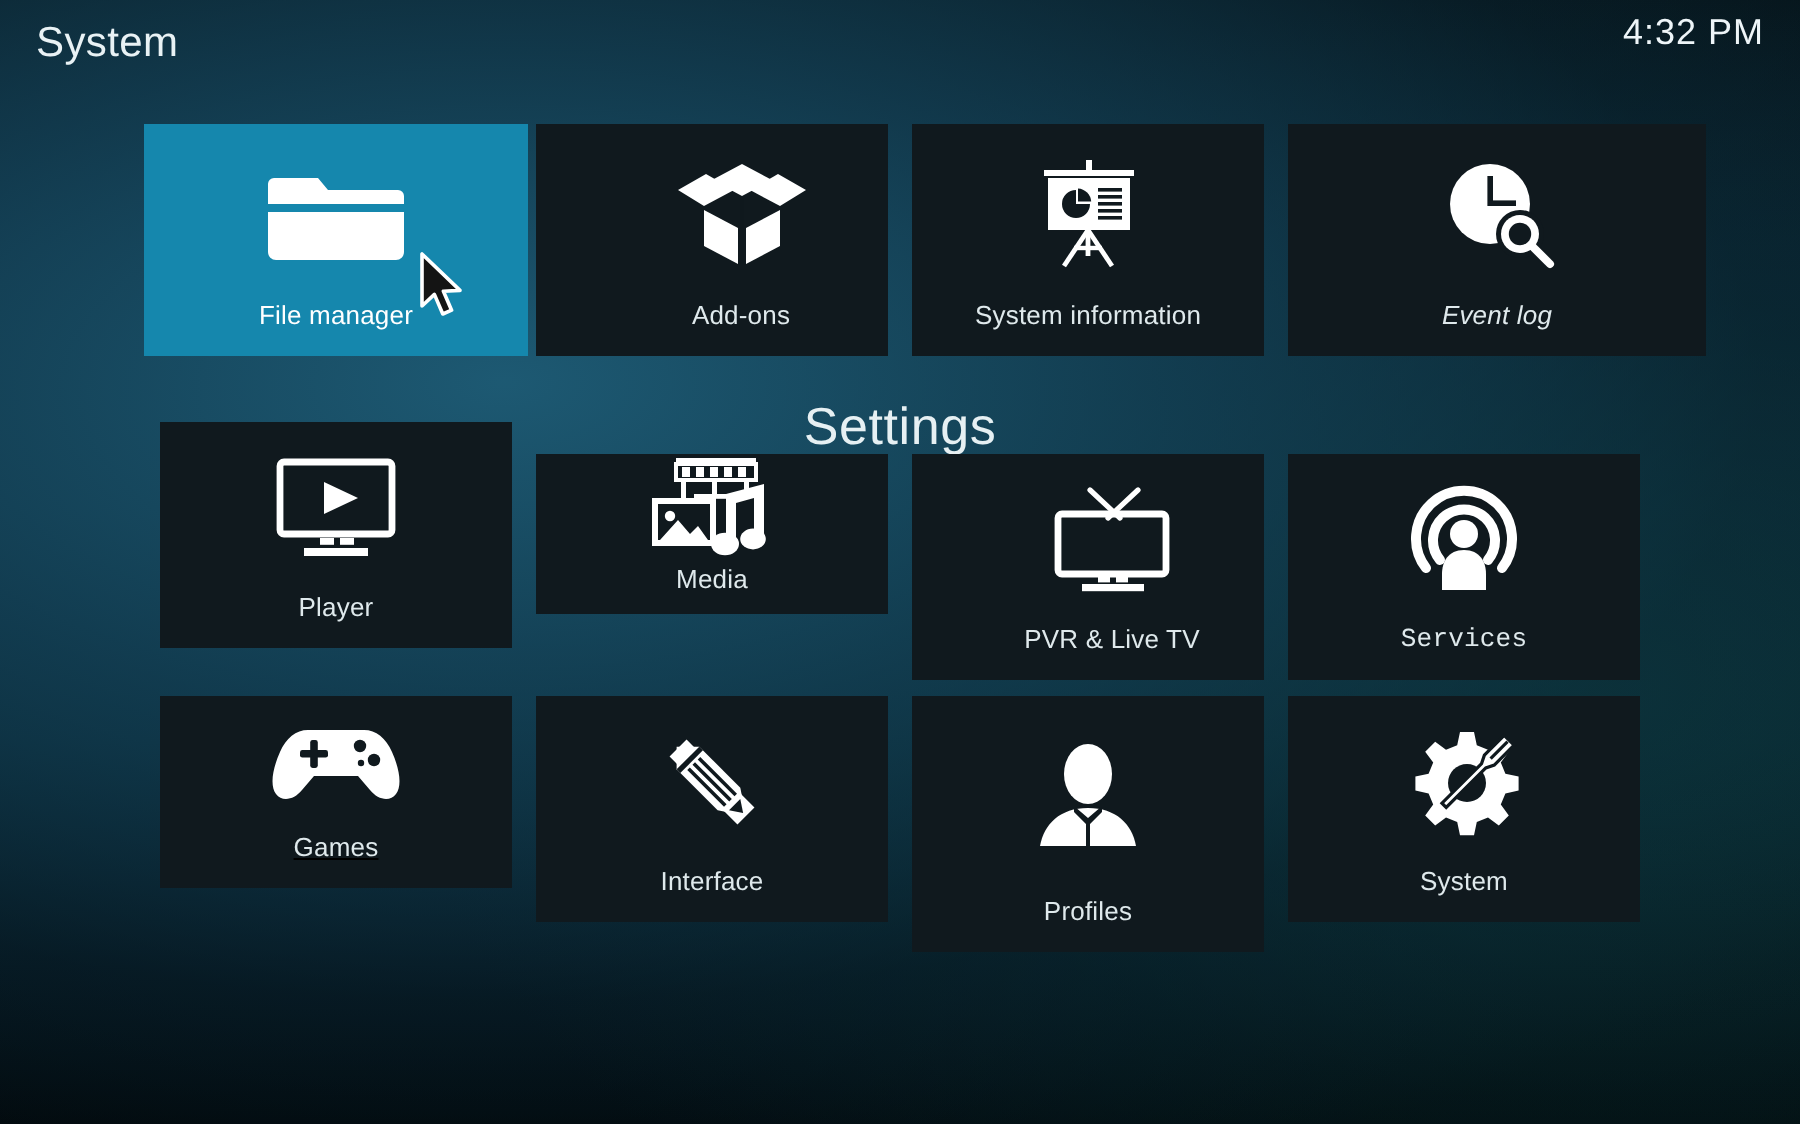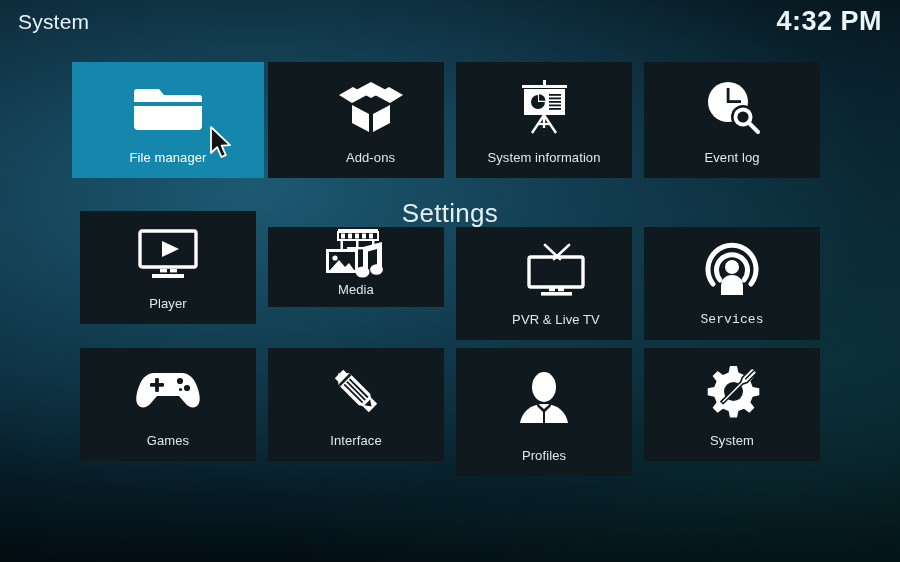--- a/index.html
+++ b/index.html
@@ -22,22 +22,22 @@
   #topbar {
     position:absolute; left:0; top:0; width:900px; height:54px;
   }
   #window-title {
     position:absolute; left:18px; top:10px;
     font-size:21px; color:#e9f2f5; letter-spacing:0.2px;
     font-weight:400;
   }
   #clock {
     position:absolute; right:18px; top:6px;
-    font-size:27px; color:#eef5f8; letter-spacing:0.5px;
-    font-weight:700;
+    font-size:18px; color:#eef5f8; letter-spacing:0.5px;
+    font-weight:400;
   }
   
   .tile {
     position:absolute;
     background:#10191e;
     display:flex; flex-direction:column;
     align-items:center; justify-content:flex-start;
     overflow:hidden;
   }
   .tile.focused { background:#1587ad; }
@@ -122,21 +122,21 @@
           <path d="M30 37 L18 55" stroke="#ffffff" stroke-width="2.4" fill="none"></path>
           <path d="M30 37 L42 55" stroke="#ffffff" stroke-width="2.4" fill="none"></path>
           <path d="M30 37 L30 50" stroke="#ffffff" stroke-width="2.4" fill="none"></path>
           <path d="M23 46 L37 46" stroke="#ffffff" stroke-width="2.2" fill="none"></path>
         </svg>
       </span>
     </div>
     <div class="tile-label">System information</div>
   </div>
 
-  <div class="tile big" style="left:644px; top:62px; width:176px; height:116px;">
+  <div class="tile big" style="left:644px; top:62px; width:209px; height:116px;font-style:italic;">
     <div class="icon-wrap">
       <span>
         <svg width="62" height="58" viewBox="0 0 62 58">
           <circle cx="27" cy="24" r="20" fill="#ffffff"></circle>
           <rect x="25.7" y="10" width="2.8" height="15" fill="#10191e"></rect>
           <rect x="26" y="22.2" width="14" height="2.8" fill="#10191e"></rect>
           <circle cx="42" cy="39" r="12" fill="#10191e"></circle>
           <circle cx="42" cy="39" r="9.5" fill="#ffffff"></circle>
           <circle cx="42" cy="39" r="5.6" fill="#10191e"></circle>
           <path d="M48.5 45.5 L57 54" stroke="#ffffff" stroke-width="4" stroke-linecap="round" fill="none"></path>
@@ -214,21 +214,21 @@
           <path d="M10 42 A24 24 0 1 1 48 42" stroke="#ffffff" stroke-width="5" fill="none" stroke-linecap="round"></path>
           <path d="M17 38 A15.5 15.5 0 1 1 41 38" stroke="#ffffff" stroke-width="5" fill="none" stroke-linecap="round"></path>
           <circle cx="29" cy="25" r="7" fill="#ffffff"></circle>
           <path fill="#ffffff" d="M29 33 c-8 0 -11 6 -11 12 v8 h22 v-8 c0 -6 -3 -12 -11 -12 z"></path>
         </svg>
       </span>
     </div>
     <div class="tile-label">Services</div>
   </div>
 
-  <div class="tile" style="left:80px; top:348px; width:176px; height:113px;">
+  <div class="tile" style="left:80px; top:348px; width:176px; height:96px;text-decoration:underline;">
     <div class="icon-wrap">
       <span>
         <svg width="66" height="48" viewBox="0 0 66 48">
           <path fill="#ffffff" d="M19 6 h28 c6 0 11 4 14 11 c4 9 5 17 2 21 c-3 4 -9 3 -13 -2 l-6 -7 h-22 l-6 7 c-4 5 -10 6 -13 2 c-3 -4 -2 -12 2 -21 c3 -7 8 -11 14 -11 z"></path>
           <rect x="15" y="16" width="14" height="3.8" rx="1.2" fill="#10191e"></rect>
           <rect x="20.1" y="11" width="3.8" height="14" rx="1.2" fill="#10191e"></rect>
           <circle cx="45" cy="14" r="3.1" fill="#10191e"></circle>
           <circle cx="52" cy="21" r="3.1" fill="#10191e"></circle>
           <circle cx="45.5" cy="22.5" r="1.6" fill="#10191e"></circle>
         </svg>

